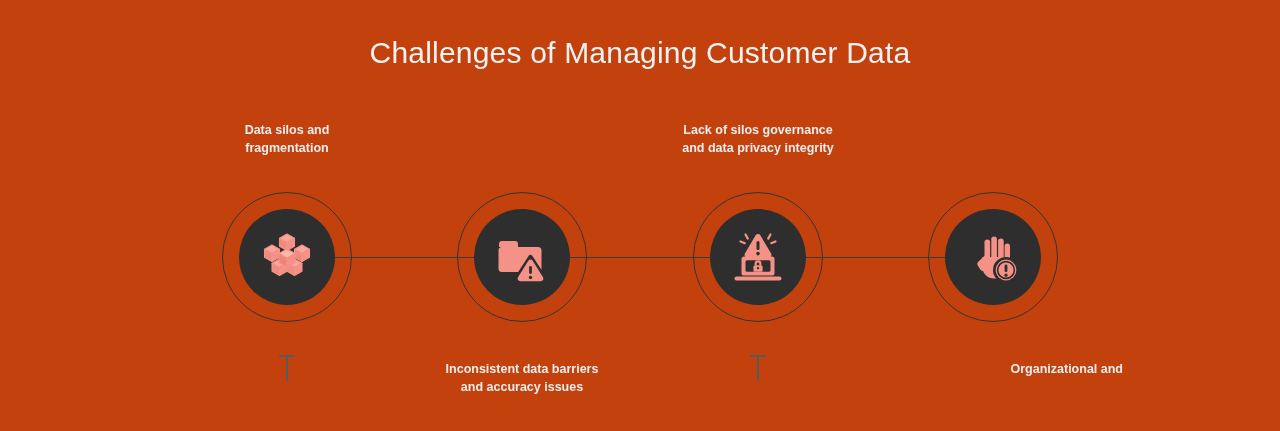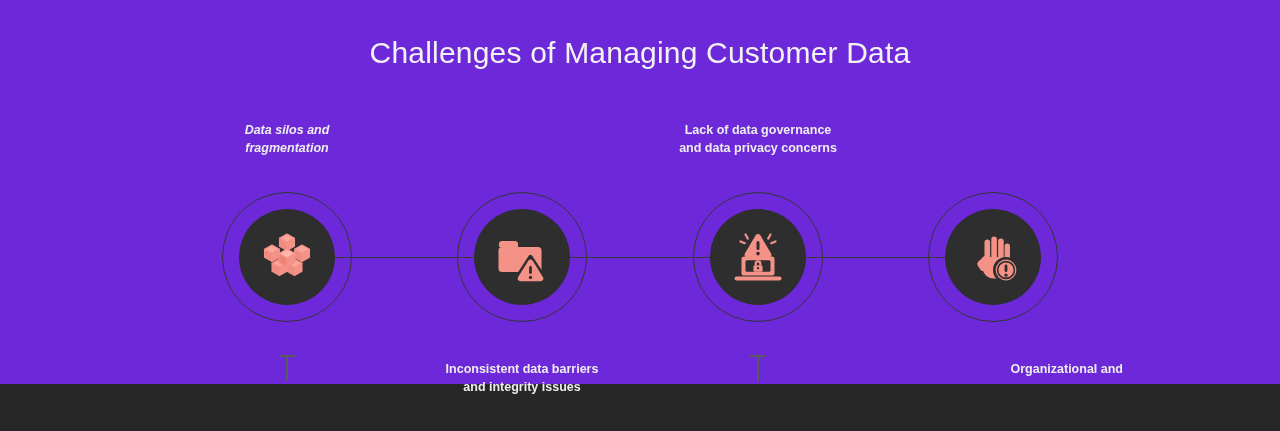--- a/index.html
+++ b/index.html
@@ -11,22 +11,22 @@
     width: 1280px;
     height: 431px;
     font-family: "Liberation Sans", sans-serif;
     overflow: hidden;
     position: relative;
   }
 
   #infographic {
     position: relative;
     width: 1280px;
-    height: 384px;
-    background: #6d28d9;
+    height: 431px;
+    background: #c2410c;
   }
 
   #page-title {
     position: absolute;
     top: 33px;
     left: 0;
     width: 1280px;
     text-align: center;
     font-size: 30px;
     font-weight: 400;
@@ -108,21 +108,21 @@
     width: 260px;
     text-align: center;
     font-size: 12.5px;
     font-weight: 700;
     color: #EDEDED;
     line-height: 18px;
   }
   .label.above { top: 121px; }
   .label.below { top: 360px; }
 
-  .lbl1 { left: 157px; font-style: italic; }
+  .lbl1 { left: 157px; }
   .lbl2 { left: 392px; }
   .lbl3 { left: 628px; }
   .lbl4 { left: 863px; text-align: right; }
 </style>
 </head>
 <body>
 
 <div id="infographic">
 
   <div id="page-title">Challenges of Managing Customer Data</div>
@@ -183,21 +183,21 @@
         <path d="M36.5 28.5 L50.5 50 L22.5 50 Z" fill="#2E2E2E" stroke="#2E2E2E" stroke-width="5" stroke-linejoin="round"></path>
         <path d="M36.5 30.5 a2.6 2.6 0 0 1 2.2 1.25 L49 48.2 a2.6 2.6 0 0 1 -2.2 4 H26.2 a2.6 2.6 0 0 1 -2.2 -4 L34.3 31.75 A2.6 2.6 0 0 1 36.5 30.5 z" fill="#F59287"></path>
         <rect x="35.1" y="37" width="2.8" height="8" rx="1.4" fill="#2E2E2E"></rect>
         <circle cx="36.5" cy="48.4" r="1.7" fill="#2E2E2E"></circle>
       </svg>
     </div>
 
   </div>
   <div class="label below lbl2">
     <div>Inconsistent data barriers</div>
-    <div>and integrity issues</div>
+    <div>and accuracy issues</div>
   </div>
 
   <div class="node n3">
     <div class="ring-outer"></div>
     <div class="ring-inner"></div>
     <div class="icon-wrap">
       <svg width="56" height="56" viewBox="0 0 56 56" fill="none">
         <g stroke="#F59287" stroke-width="2.2" stroke-linecap="round">
           <line x1="15.5" y1="5.5" x2="17.8" y2="9.6"></line>
           <line x1="10.5" y1="12.5" x2="14.8" y2="14.2"></line>
@@ -216,22 +216,22 @@
         <rect x="23.4" y="36.2" width="9.2" height="6.6" rx="1.5" fill="#F59287"></rect>
         <circle cx="28" cy="39.2" r="1.15" fill="#2E2E2E"></circle>
 
         <path d="M6.5 47.5 h43 a2 2 0 0 1 0 4 h-43 a2 2 0 0 1 0 -4 z" fill="#F59287"></path>
       </svg>
     </div>
     <div class="cap up"></div>
     <div class="stem up"></div>
   </div>
   <div class="label above lbl3">
-    <div>Lack of data governance</div>
-    <div>and data privacy concerns</div>
+    <div>Lack of silos governance</div>
+    <div>and data privacy integrity</div>
   </div>
 
   <div class="node n4">
     <div class="ring-outer"></div>
     <div class="ring-inner"></div>
     <div class="icon-wrap">
       <svg width="56" height="56" viewBox="0 0 56 56" fill="none">
 
         <g fill="#F59287">
           <rect x="19.5" y="10.5" width="5.6" height="22" rx="2.8"></rect>

